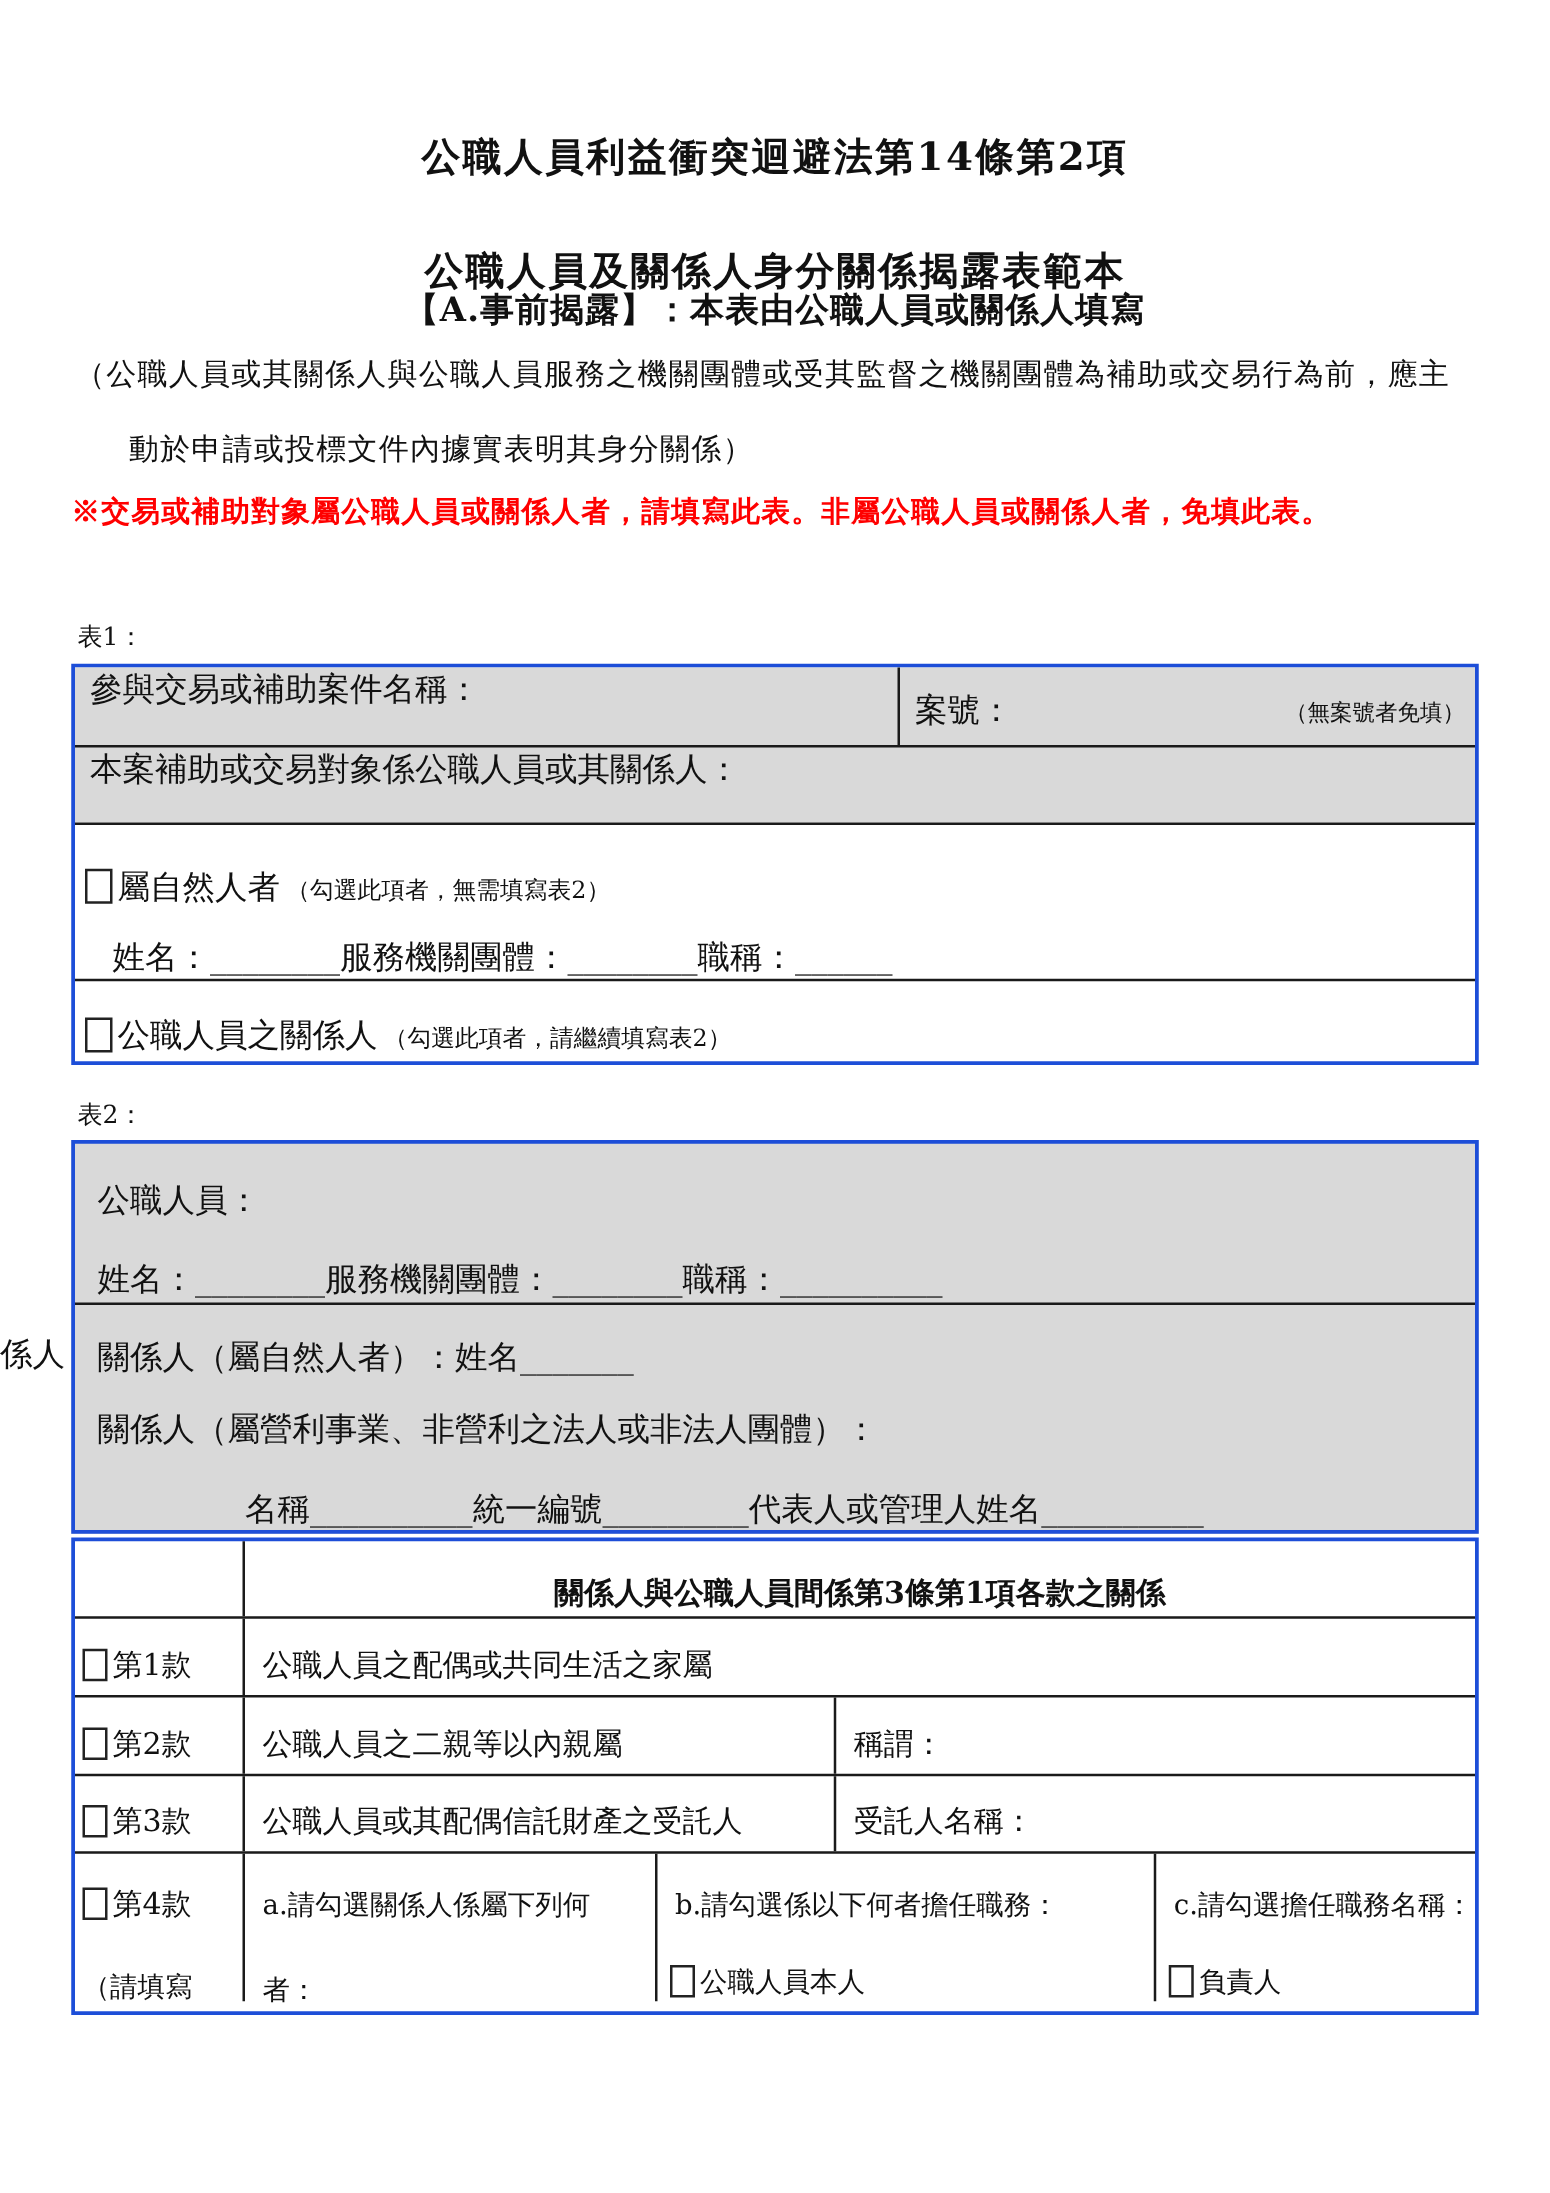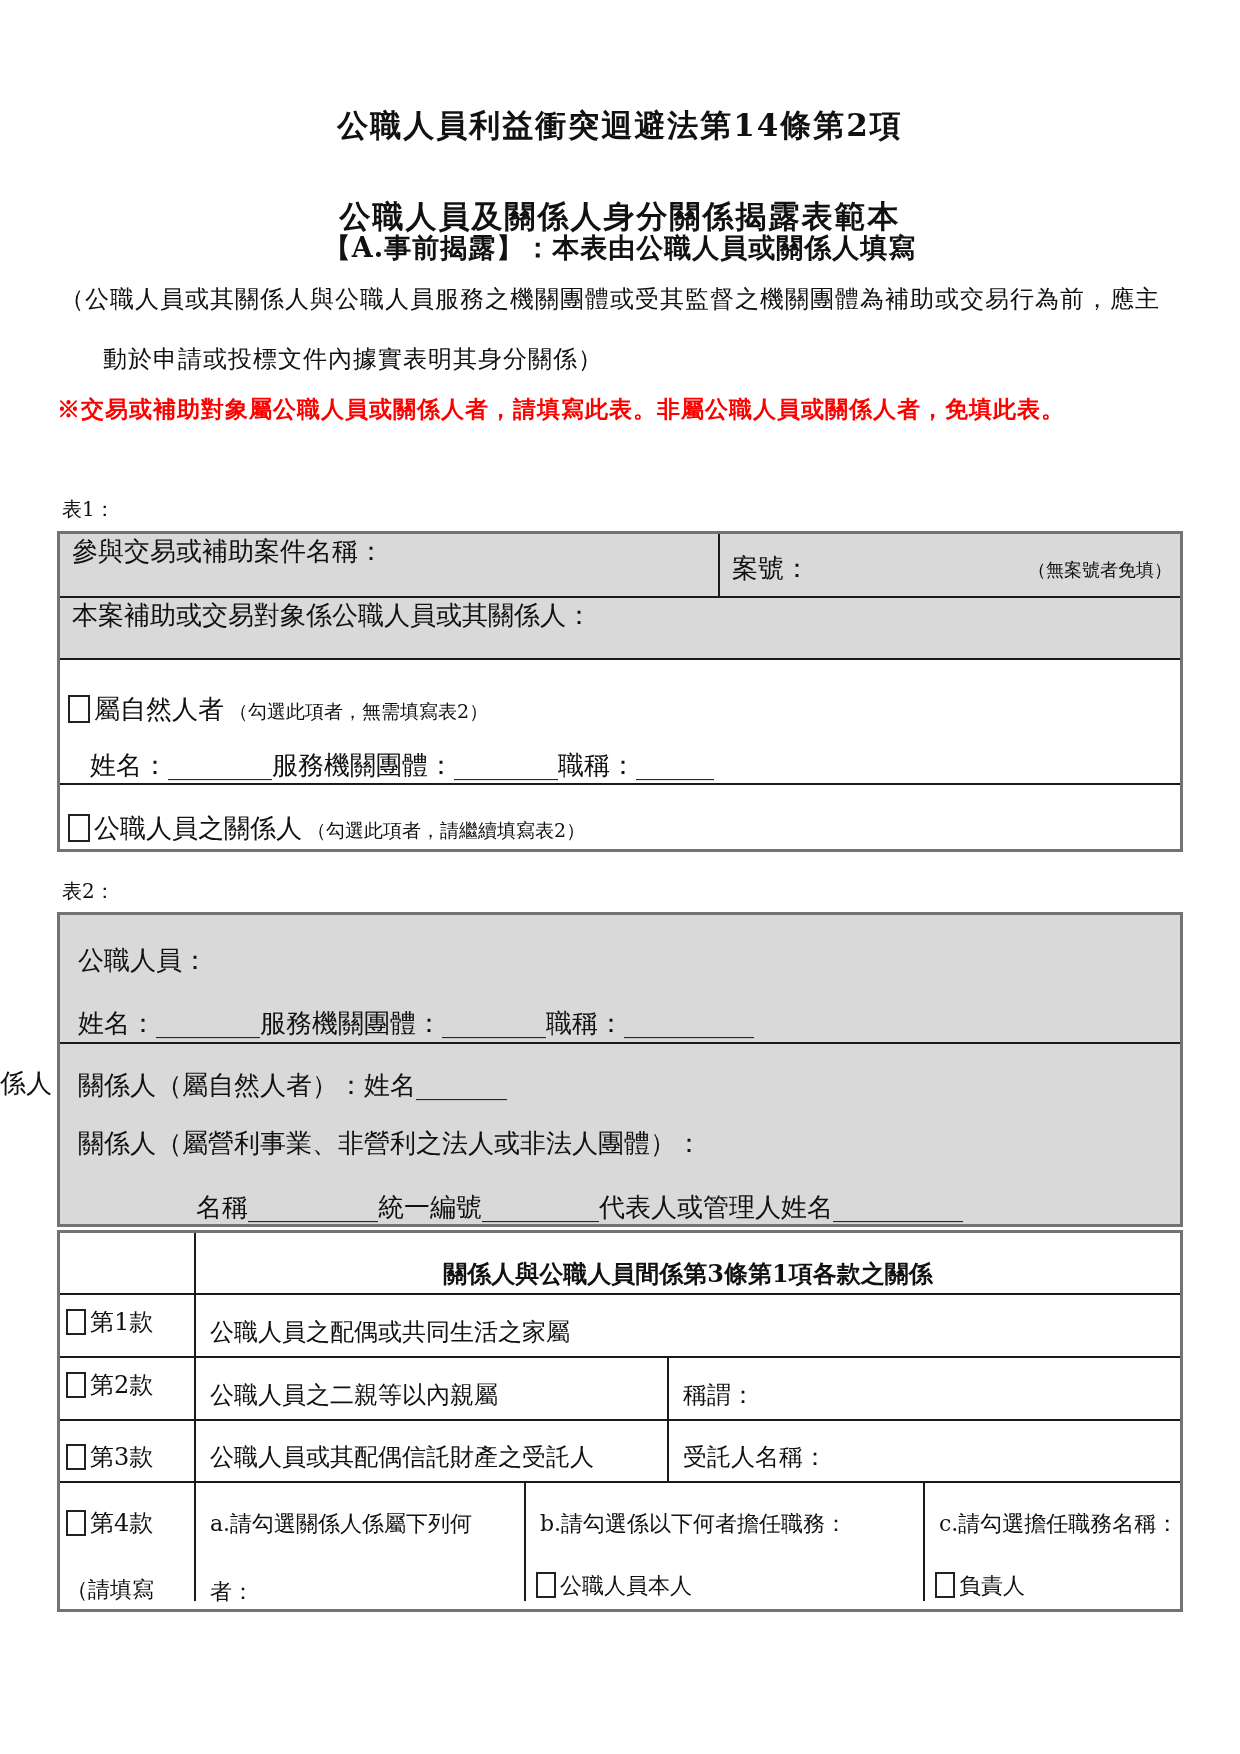--- a/index.html
+++ b/index.html
@@ -13,21 +13,21 @@
   .ctr { left:0; width:100%; text-align:center; }
   .title-big { font-size:31px; font-weight:bold; letter-spacing:2px; }
   .title-mid { font-size:27px; font-weight:bold; letter-spacing:1px; }
   .body-txt { font-size:24px; letter-spacing:1px; }
   .warn { font-size:23px; font-weight:bold; color:#ff0000; letter-spacing:1px; }
   .tbl-label { font-size:20px; }
   .cell-txt { font-size:26px; }
   .note-txt { font-size:19px; }
   .small-note { font-size:18px; }
 
-  .tbl { position:absolute; border:3px solid #737373; box-sizing:border-box; background:#fff; }
+  .tbl { position:absolute; border:3px solid #1d4ed8; box-sizing:border-box; background:#fff; }
   .row { position:relative; box-sizing:border-box; display:flex; align-items:flex-end; }
   .row.bt { border-top:2px solid #1a1a1a; }
   .cell { position:relative; box-sizing:border-box; height:100%; }
   .cell.br { border-right:2px solid #1a1a1a; }
   .shade { background:#d9d9d9; }
 
   .cb {
     display:inline-block; width:22px; height:28px;
     border:2px solid #222; background:#fff;
     vertical-align:-5px; margin-right:4px; box-sizing:border-box;
@@ -102,28 +102,28 @@
   </div>
 
   <div class="tbl" style="left:57px; top:1230px; width:1126px; height:382px;">
 
     <div class="row" style="height:60px;">
       <div class="cell br" style="width:136px;"></div>
       <div class="cell rt-row-txt" style="flex:1; display:flex; align-items:flex-end; justify-content:center; font-weight:bold; padding-bottom:3px;">關係人與公職人員間係第3條第1項各款之關係</div>
     </div>
 
     <div class="row bt" style="height:63px;">
-      <div class="cell br rt-clause" style="width:136px; padding:0 0 8px 6px; display:flex; align-items:center;">
+      <div class="cell br rt-clause" style="width:136px; padding:0 0 8px 6px; display:flex; align-items:flex-end;">
         <span><span class="cb sm"></span><span>第1款</span></span>
       </div>
       <div class="cell rt-row-txt" style="flex:1; padding:0 0 8px 14px; display:flex; align-items:flex-end;">公職人員之配偶或共同生活之家屬</div>
     </div>
 
     <div class="row bt" style="height:63px;">
-      <div class="cell br rt-clause" style="width:136px; padding:0 0 8px 6px; display:flex; align-items:center;">
+      <div class="cell br rt-clause" style="width:136px; padding:0 0 8px 6px; display:flex; align-items:flex-end;">
         <span><span class="cb sm"></span><span>第2款</span></span>
       </div>
       <div class="cell br rt-row-txt" style="width:473px; padding:0 0 8px 14px; display:flex; align-items:flex-end;">公職人員之二親等以內親屬</div>
       <div class="cell rt-row-txt" style="flex:1; padding:0 0 8px 14px; display:flex; align-items:flex-end;">稱謂：</div>
     </div>
 
     <div class="row bt" style="height:62px;">
       <div class="cell br rt-clause" style="width:136px; padding:0 0 8px 6px; display:flex; align-items:flex-end;">
         <span><span class="cb sm"></span><span>第3款</span></span>
       </div>

